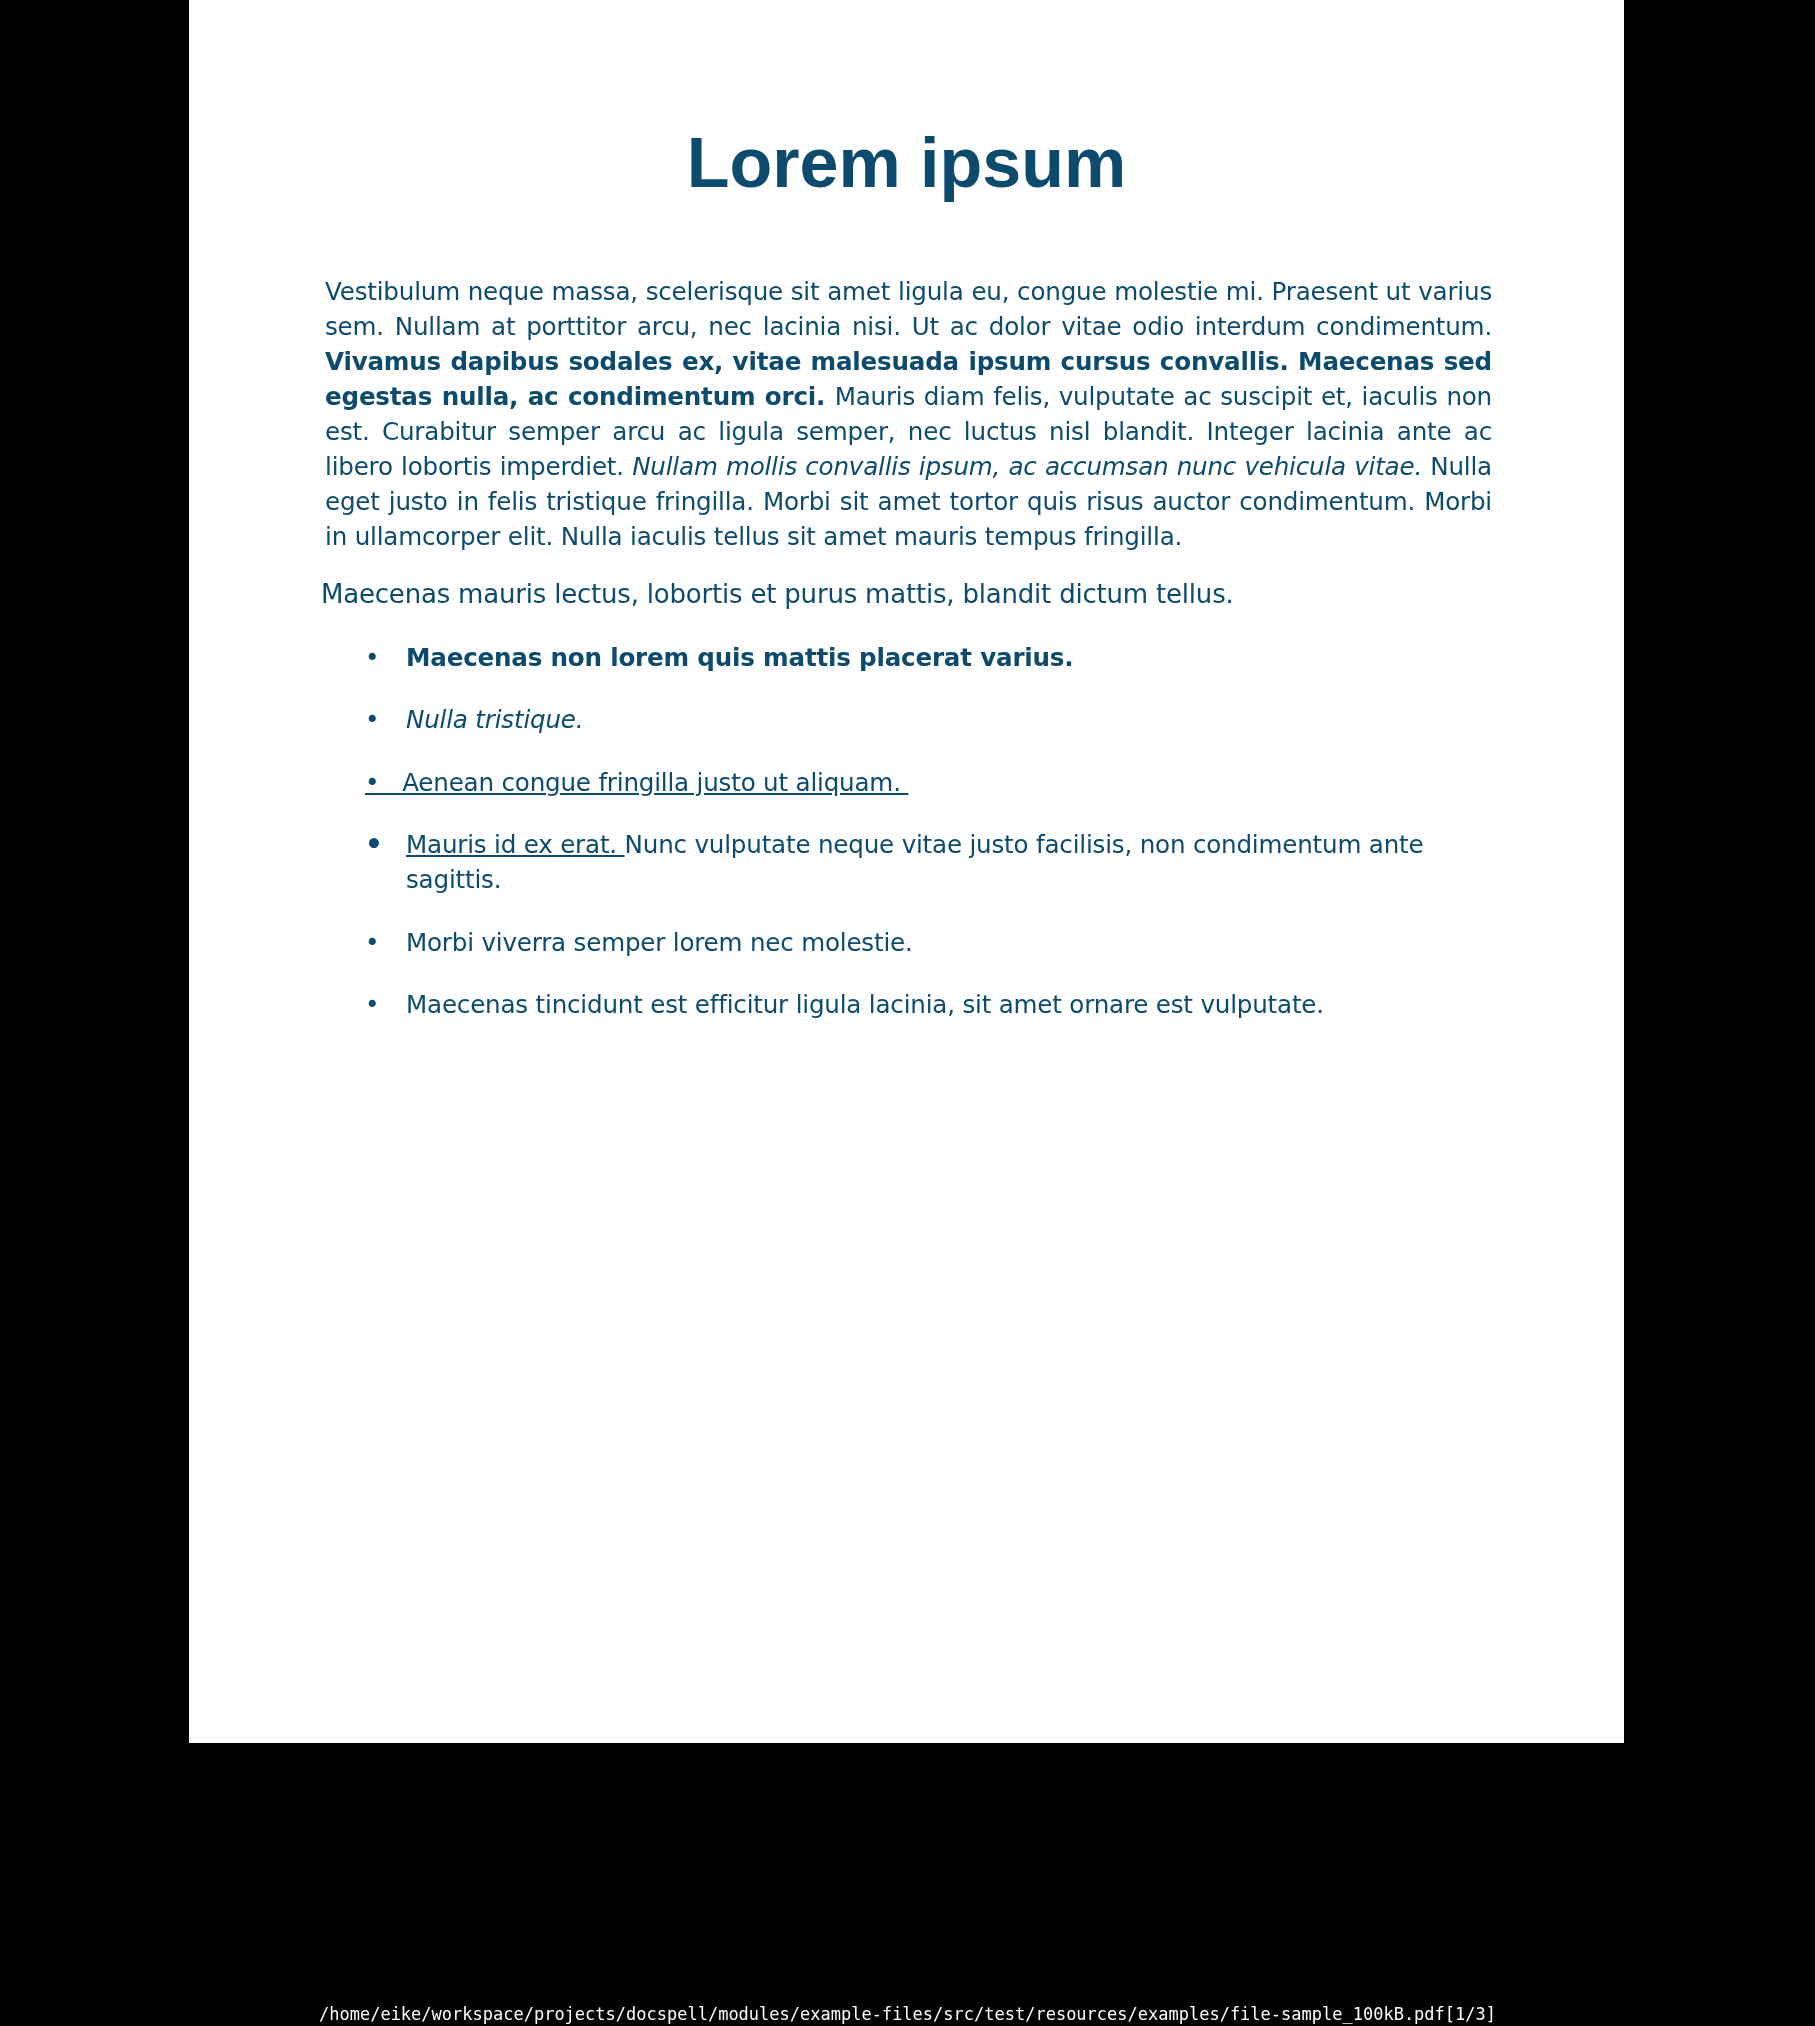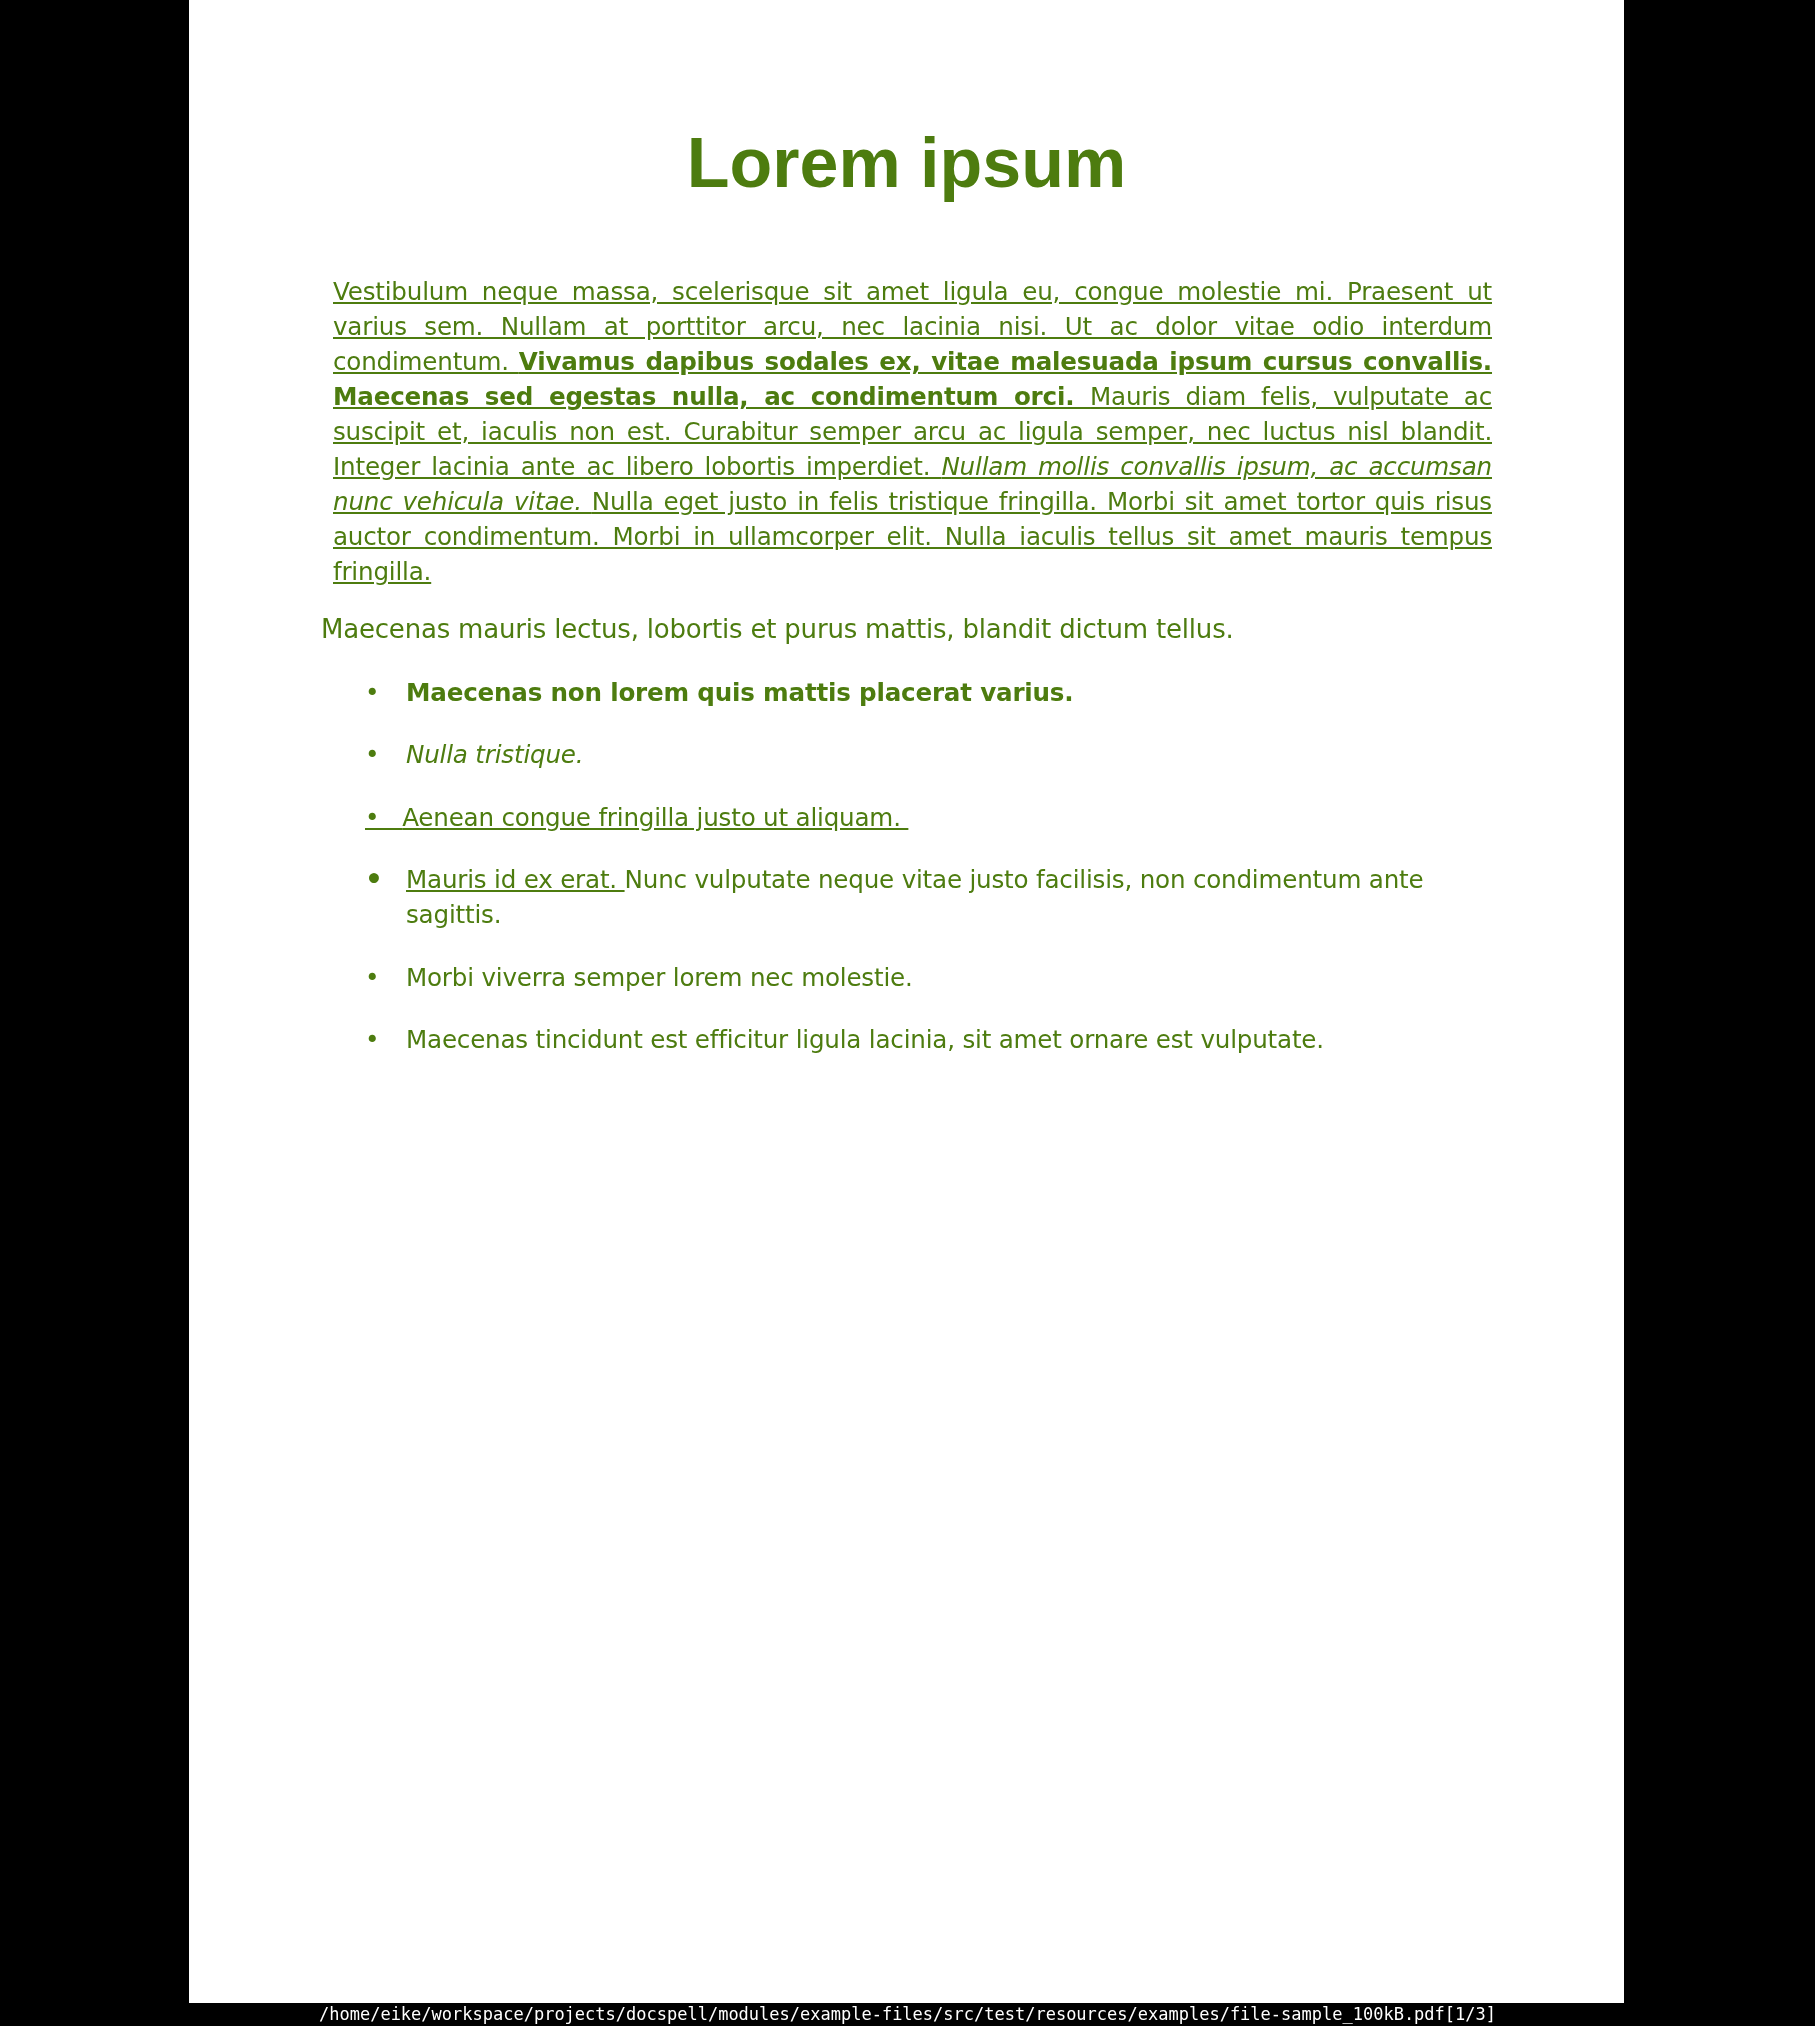--- a/index.html
+++ b/index.html
@@ -11,23 +11,23 @@
   }
   .viewer {
     position: relative;
     width: 1815px; height: 2026px;
     background: #000000;
   }
   
   .page {
     position: absolute;
     left: 189px; top: 0;
-    width: 1435px; height: 2003px;
+    width: 1435px; height: 1743px;
     background: #ffffff;
-    color: #4d7c0f;
+    color: #0c4a6e;
     overflow: hidden;
   }
   .page-content {
     padding: 128px 132px 0 132px;
   }
   .doc-title {
     font-family: "Liberation Sans", sans-serif;
     font-weight: bold;
     font-size: 70px;
     line-height: 1.0;
@@ -40,22 +40,21 @@
     font-size: 40px;
     line-height: 1.18;
     margin: 95px 0 0 0;
     text-indent: 87px;
   }
   .body-par {
     font-size: 24.6px;
     line-height: 35px;
     letter-spacing: -0.2px;
     text-align: justify;
-    margin: 76px 0 0 12px;
-    text-decoration: underline;
+    margin: 76px 0 0 4px;
   }
   .body-par2 {
     font-size: 26px;
     line-height: 35px;
     letter-spacing: -0.2px;
     margin: 23px 0 0 0;
   }
   .seg-bold   { font-weight: bold; }
   .seg-italic { font-style: italic; }
   .seg-underline { text-decoration: underline; }

